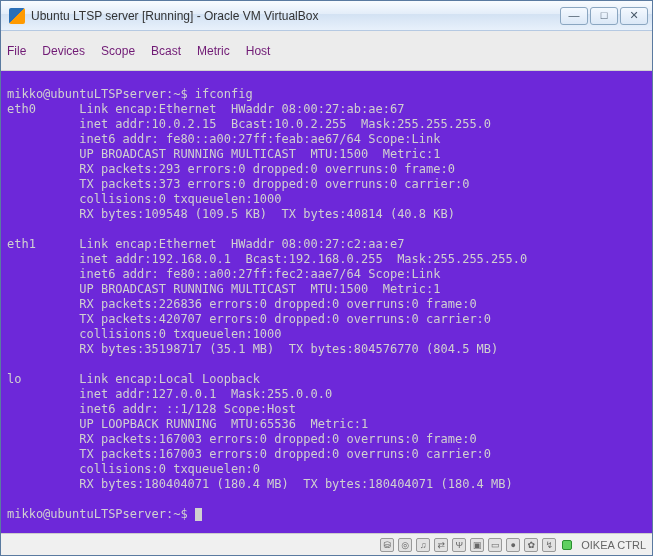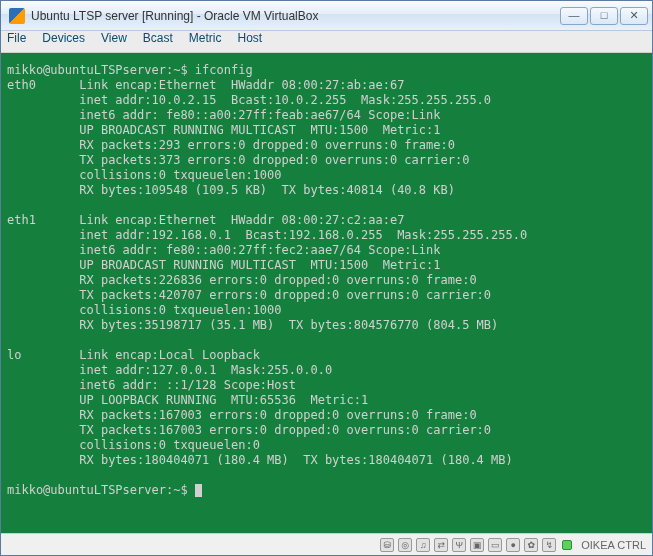--- a/index.html
+++ b/index.html
@@ -43,37 +43,38 @@
     border: 1px solid #8aa6c1;
     background: linear-gradient(#f4f9ff,#dbe8f7);
     border-radius: 3px;
     font-size: 11px;
     line-height: 14px;
     text-align: center;
     color: #4a5a6a;
     cursor: pointer;
   }
   .menubar {
-    height: 22px;
+    height: 40px;
     background: #ececec;
     border-bottom: 1px solid #d0d0d0;
     display: flex;
+    align-items: center;
     padding: 0 6px;
     font-size: 12px;
-    color: #0c4a6e;
+    color: #701a75;
   }
   .menubar span { margin-right: 16px; cursor: default; }
   .terminal {
     flex: 1;
-    background: #15803d;
+    background: #6d28d9;
     color: #d0d0d0;
     font-family: "DejaVu Sans Mono","Courier New",monospace;
     font-size: 12px;
     line-height: 15px;
-    padding: 10px 6px;
+    padding: 16px 6px;
     white-space: pre;
     overflow: hidden;
   }
   .statusbar {
     height: 22px;
     background: #f0f0f0;
     border-top: 1px solid #ccc;
     display: flex;
     align-items: center;
     justify-content: flex-end;
@@ -118,21 +119,21 @@
     <div class="win-controls">
       <div class="win-btn">—</div>
       <div class="win-btn">□</div>
       <div class="win-btn">✕</div>
     </div>
   </div>
 
   <div class="menubar">
     <span>File</span>
     <span>Devices</span>
-    <span>View</span>
+    <span>Scope</span>
     <span>Bcast</span>
     <span>Metric</span>
     <span>Host</span>
   </div>
 
   <div class="terminal"><span>mikko@ubuntuLTSPserver:~$ </span><span>ifconfig</span>
 <span>eth0      Link encap:Ethernet  HWaddr 08:00:27:ab:ae:67
           inet addr:10.0.2.15  Bcast:10.0.2.255  Mask:255.255.255.0
           inet6 addr: fe80::a00:27ff:feab:ae67/64 Scope:Link
           UP BROADCAST RUNNING MULTICAST  MTU:1500  Metric:1

